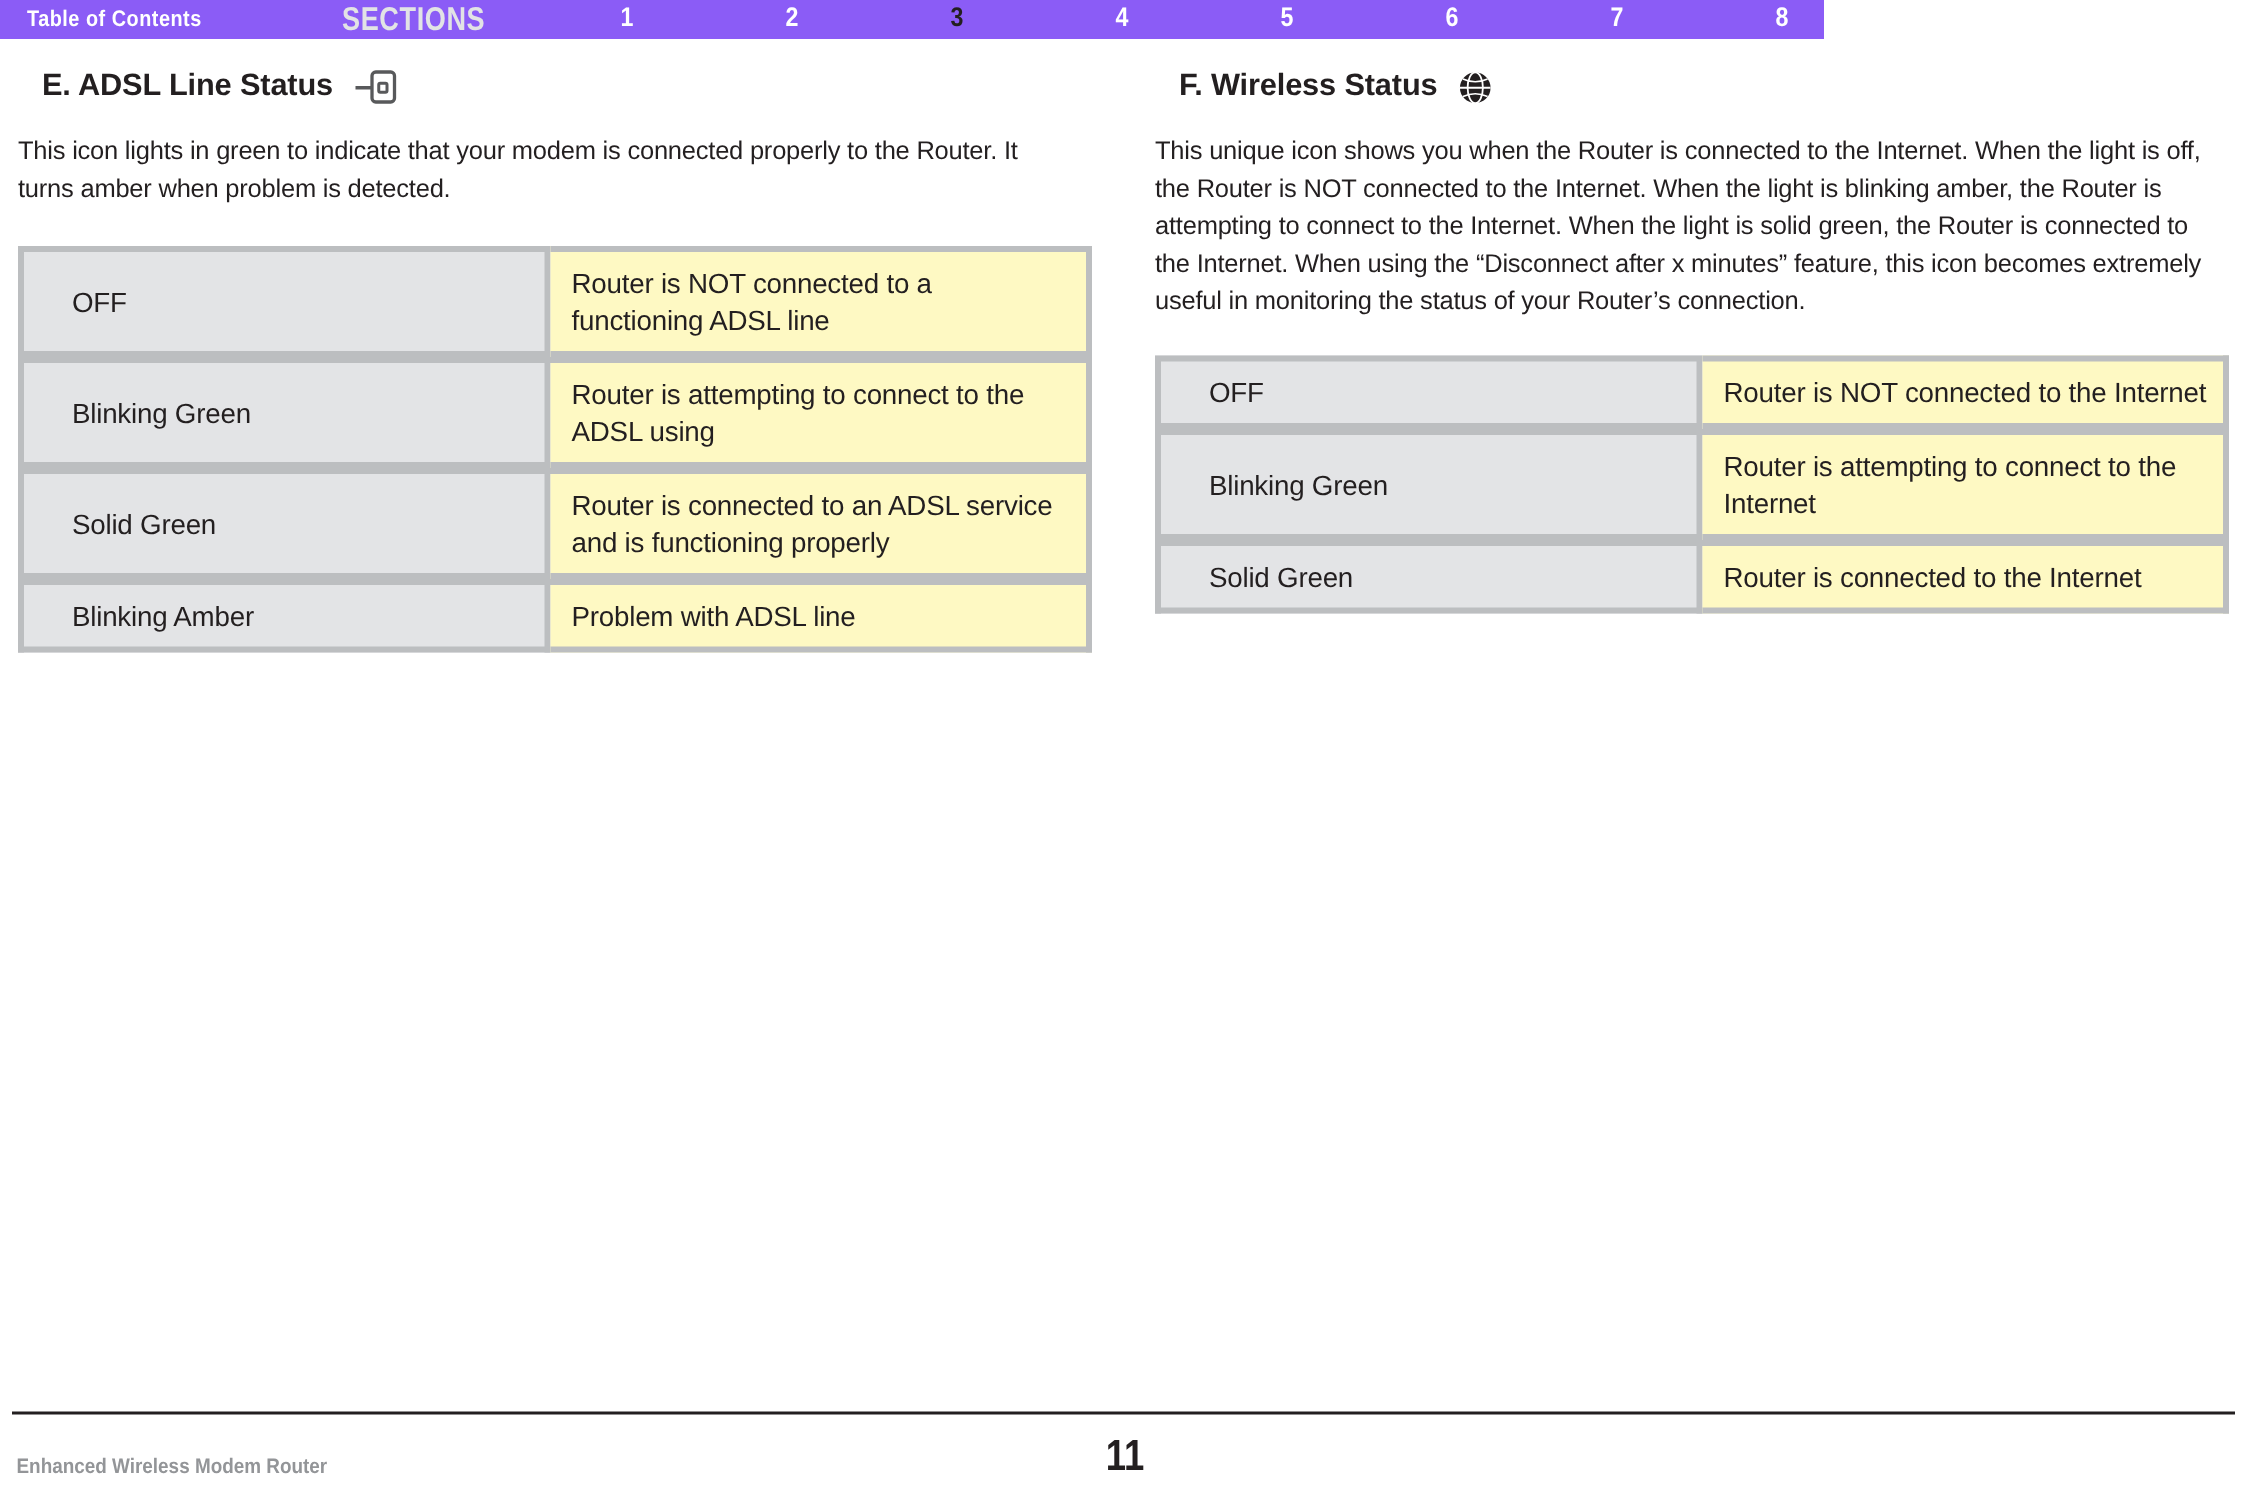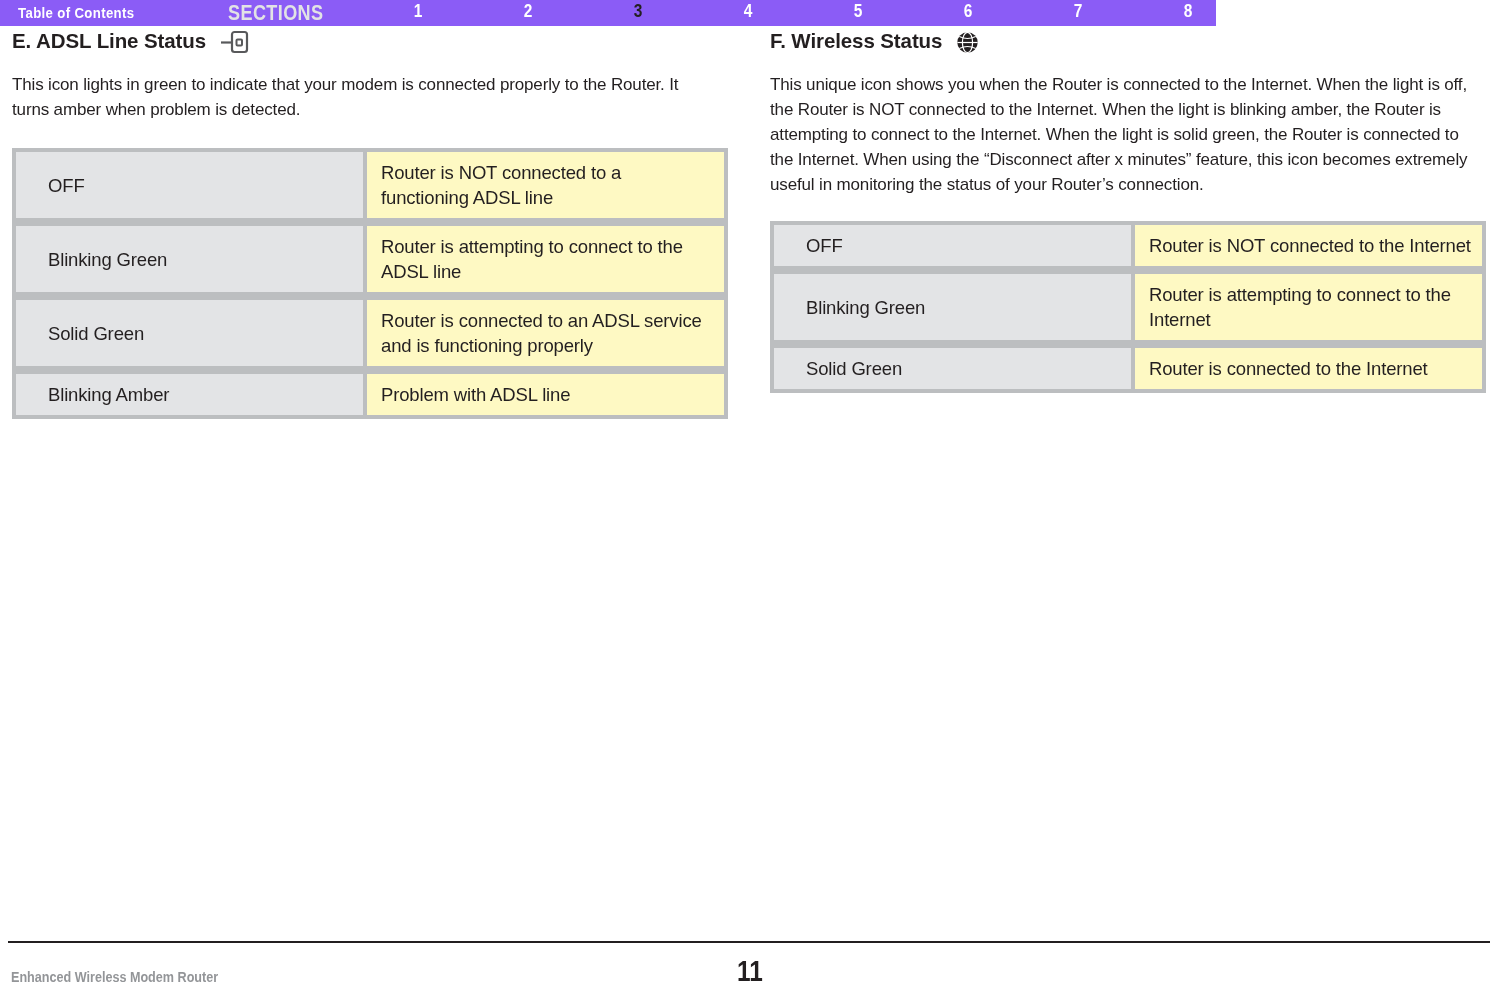--- a/index.html
+++ b/index.html
@@ -73,21 +73,21 @@
     height: 880px;
   }
   .column {
     position: absolute;
     top: 0;
   }
   #col-left  { left: 12px;  width: 716px; }
   #col-right { left: 770px; width: 716px; }
 
   h2.heading {
-    margin: 0;
+    margin: 16px;
     padding: 0;
     font-size: 20.5px;
     font-weight: bold;
     color: #231f20;
     letter-spacing: -0.1px;
     display: flex;
     align-items: center;
     height: 30px;
   }
   h2.heading .htext { white-space: nowrap; }
@@ -233,21 +233,21 @@
       <tbody>
         <tr>
           <td class="cell-state">OFF</td>
           <td class="cell-desc">Router is NOT connected to a functioning ADSL line</td>
         </tr>
         <tr class="row-gap">
             <td colspan="2"></td>
           </tr>
         <tr>
           <td class="cell-state">Blinking Green</td>
-          <td class="cell-desc">Router is attempting to connect to the ADSL line</td>
+          <td class="cell-desc">Router is attempting to connect to the ADSL using</td>
         </tr>
         <tr class="row-gap">
             <td colspan="2"></td>
           </tr>
         <tr>
           <td class="cell-state">Solid Green</td>
           <td class="cell-desc">Router is connected to an ADSL service and is functioning properly</td>
         </tr>
         <tr class="row-gap">
             <td colspan="2"></td>

